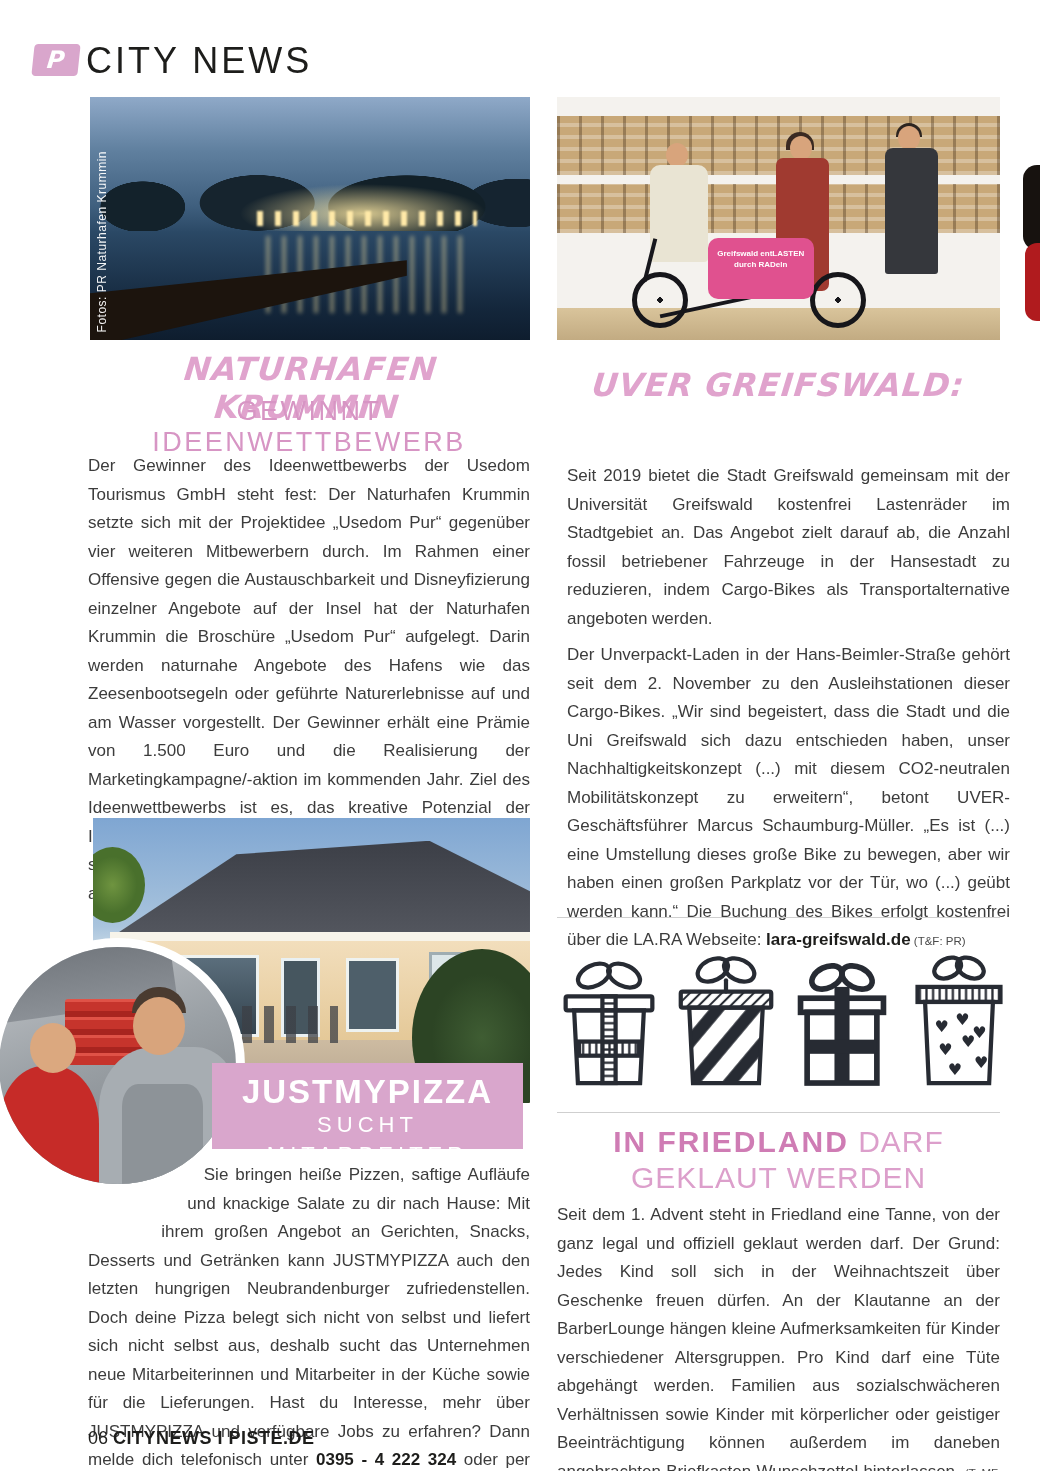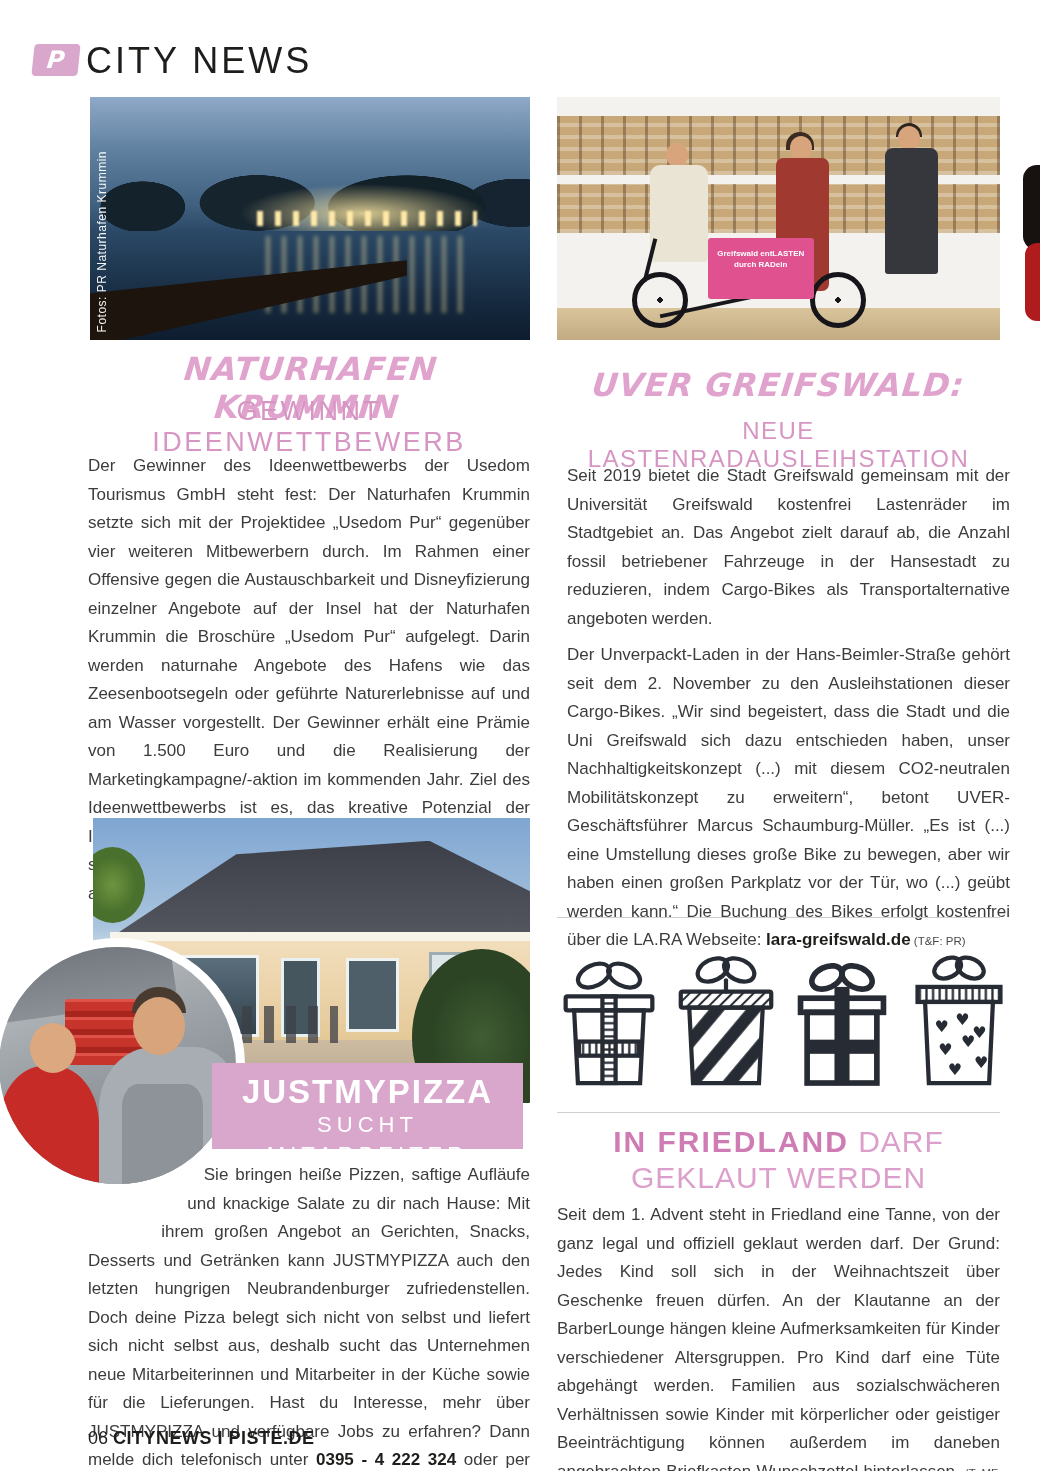--- a/index.html
+++ b/index.html
@@ -65,21 +65,21 @@
     background:#a03a30; border-radius:7px; }
   .ps-head-right { left:77%; top:12%; }
   .ps-hair-right { left:76.6%; top:10.5%; width:26px; height:14px; background:#2d2520; border-radius:13px 13px 0 0; }
   .ps-body-right { left:74%; top:21%; width:12%; height:52%;
     background:#35373c; border-radius:8px 8px 3px 3px; }
   .ps-wheel { width:56px; height:56px; border:5px solid #16161a; border-radius:50%;
     background:radial-gradient(circle, #16161a 8%, transparent 9%); }
   .ps-wheel-front { left:17%; bottom:5%; }
   .ps-wheel-rear { left:57%; bottom:5%; }
   .ps-cargo-box { left:34%; bottom:17%; width:24%; height:25%;
-    background:#e0518f; border-radius:3px; color:#fff; text-align:center;
+    background:#e0518f; border-radius:10px; color:#fff; text-align:center;
     font-size:8px; line-height:1.4; padding-top:10px; font-weight:bold; }
   .ps-frame { left:23%; bottom:13%; width:100px; height:4px; background:#17171c; transform:rotate(-12deg); }
   .ps-handle { left:20.5%; bottom:24%; width:4px; height:44px; background:#17171c; transform:rotate(14deg); }
   
   .photo-house { left:93px; top:818px; width:437px; height:285px;
     background:linear-gradient(180deg,#7fa6d2 0%,#a9c4dd 38%,#cfdde8 48%,#e4e9ec 55%); }
   .ph2-roof { left:4%; top:8%; width:96%; height:34%;
     clip-path:polygon(0 100%, 30% 14%, 76% 0, 100% 52%, 100% 100%);
     background:linear-gradient(#3c3f47,#54575f); }
   .ph2-trim { left:4%; top:40%; width:96%; height:3.5%; background:#f7f4ea; }
@@ -226,21 +226,20 @@
       <span>Greifswald entLASTEN</span><br>
       <span>durch RADeln</span>
     </div>
   </div>
 
   <div class="script-head script-1">NATURHAFEN KRUMMIN</div>
   <div class="sub-head sub-1">GEWINNT IDEENWETTBEWERB</div>
   <div class="body-text body-1"><span>Der Gewinner des Ideenwettbewerbs der Usedom Tourismus GmbH steht fest: Der Naturhafen Krummin setzte sich mit der Projektidee „Usedom Pur“ gegenüber vier weiteren Mitbewerbern durch. Im Rahmen einer Offensive gegen die Austauschbarkeit und Disneyfizierung einzelner Angebote auf der Insel hat der Naturhafen Krummin die Broschüre „Usedom Pur“ aufgelegt. Darin werden naturnahe Angebote des Hafens wie das Zeesenbootsegeln oder geführte Naturerlebnisse auf und am Wasser vorgestellt. Der Gewinner erhält eine Prämie von 1.500 Euro und die Realisierung der Marketingkampagne/-aktion im kommenden Jahr. Ziel des Ideenwettbewerbs ist es, das kreative Potenzial der Insulaner in die künftige Außendarstellung Usedoms stärker zu integrieren und damit die Tourismusakzeptanz auf der Insel zu stärken. </span><span class="credit-tag">(T: UTG)</span></div>
 
   <div class="script-head script-2">UVER GREIFSWALD:</div>
-  <div class="sub-head sub-2">NEUE LASTENRADAUSLEIHSTATION</div>
   <div class="body-text body-2">
     <p>Seit 2019 bietet die Stadt Greifswald gemeinsam mit der Universität Greifswald kostenfrei Lastenräder im Stadtgebiet an. Das Angebot zielt darauf ab, die Anzahl fossil betriebener Fahrzeuge in der Hansestadt zu reduzieren, indem Cargo-Bikes als Transportalternative angeboten werden.</p>
     <p><span>Der Unverpackt-Laden in der Hans-Beimler-Straße gehört seit dem 2. November zu den Ausleihstationen dieser Cargo-Bikes. „Wir sind begeistert, dass die Stadt und die Uni Greifswald sich dazu entschieden haben, unser Nachhaltigkeitskonzept (...) mit diesem CO2-neutralen Mobilitätskonzept zu erweitern“, betont UVER-Geschäftsführer Marcus Schaumburg-Müller. „Es ist (...) eine Umstellung dieses große Bike zu bewegen, aber wir haben einen großen Parkplatz vor der Tür, wo (...) geübt werden kann.“ Die Buchung des Bikes erfolgt kostenfrei über die LA.RA Webseite: </span><span class="bold-ink">lara-greifswald.de</span><span class="credit-tag"> (T&amp;F: PR)</span></p>
   </div>
 
   <div class="divider divider-1"></div>
   <div class="divider divider-2"></div>
 
   <div class="gifts">
     <svg class="gift" viewBox="0 0 104 150">

